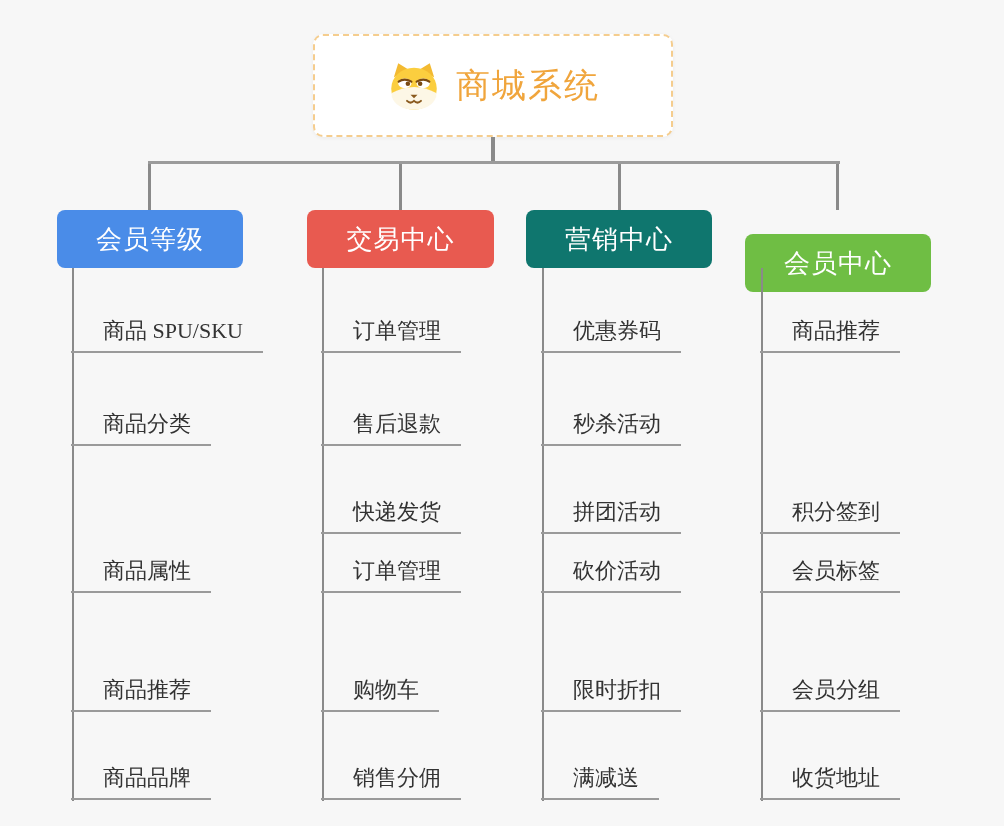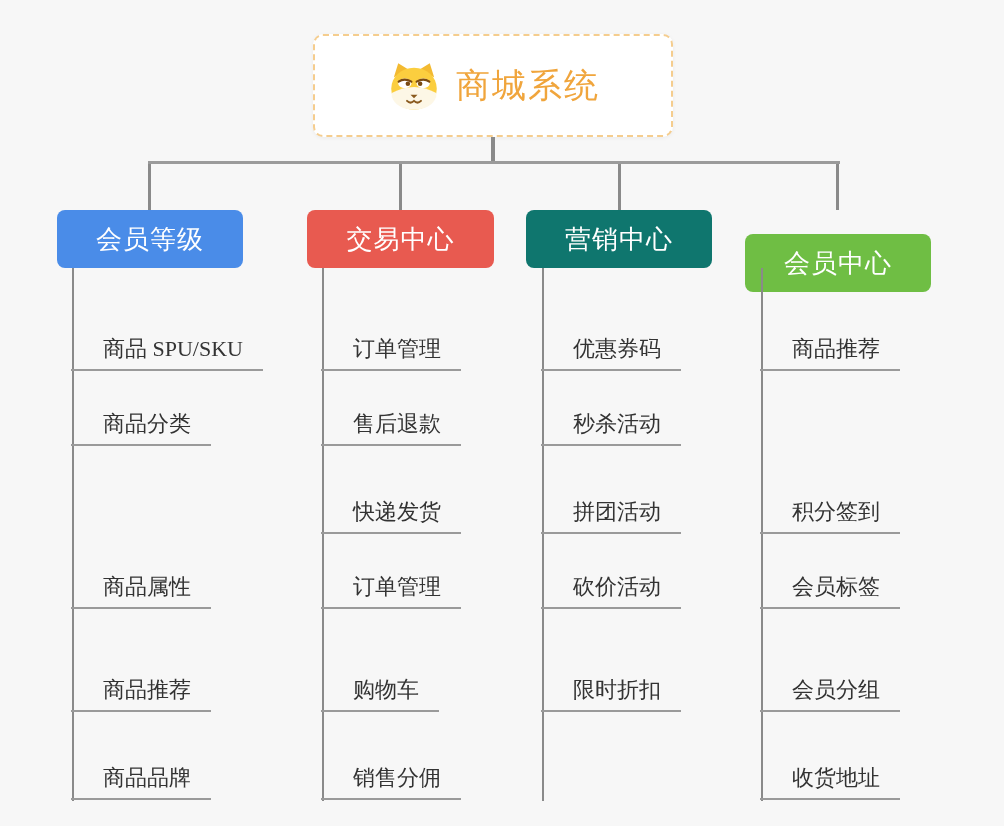--- a/index.html
+++ b/index.html
@@ -41,22 +41,22 @@
   .trunk-2 { left:542px; } .trunk-3 { left:761px; }
 
   
   .leaf {
     position:absolute; white-space:nowrap;
     font-size:22px; line-height:30px; color:#333333;
     padding:0 20px 5px 32px; border-bottom:2px solid #9a9a9a;
   }
   .leaf-col-0 { left:71px; } .leaf-col-1 { left:321px; }
   .leaf-col-2 { left:541px; } .leaf-col-3 { left:760px; }
-  .leaf-row-0 { top:334px; } .leaf-row-1 { top:409px; }
-  .leaf-row-2 { top:497px; } .leaf-row-3 { top:572px; }
+  .leaf-row-0 { top:316px; } .leaf-row-1 { top:409px; }
+  .leaf-row-2 { top:497px; } .leaf-row-3 { top:556px; }
   .leaf-row-4 { top:675px; } .leaf-row-5 { top:763px; }
 </style>
 </head>
 <body>
 
 <div class="canvas" style="background: rgb(247, 247, 247);">
 
   <div class="root-node" style="border-color: rgb(245, 205, 142);">
     <svg class="dog-icon" viewBox="0 0 64 56" aria-hidden="true">
       <polygon points="9,18 14,2 27,10" fill="#f3ba31"></polygon>
@@ -103,20 +103,21 @@
   <div class="leaf leaf-col-1 leaf-row-2" style="border-bottom-color: rgb(154, 154, 154);">快递发货</div>
   <div class="leaf leaf-col-1 leaf-row-3" style="border-bottom-color: rgb(154, 154, 154);">订单管理</div>
   <div class="leaf leaf-col-1 leaf-row-4" style="border-bottom-color: rgb(154, 154, 154);">购物车</div>
   <div class="leaf leaf-col-1 leaf-row-5" style="border-bottom-color: rgb(154, 154, 154);">销售分佣</div>
 
   <div class="leaf leaf-col-2 leaf-row-0" style="border-bottom-color: rgb(154, 154, 154);">优惠券码</div>
   <div class="leaf leaf-col-2 leaf-row-1" style="border-bottom-color: rgb(154, 154, 154);">秒杀活动</div>
   <div class="leaf leaf-col-2 leaf-row-2" style="border-bottom-color: rgb(154, 154, 154);">拼团活动</div>
   <div class="leaf leaf-col-2 leaf-row-3" style="border-bottom-color: rgb(154, 154, 154);">砍价活动</div>
   <div class="leaf leaf-col-2 leaf-row-4" style="border-bottom-color: rgb(154, 154, 154);">限时折扣</div>
+  <div class="leaf leaf-col-2 leaf-row-5" style="border-bottom-color: rgb(154, 154, 154);">满减送</div>
 
   <div class="leaf leaf-col-3 leaf-row-0" style="border-bottom-color: rgb(154, 154, 154);">商品推荐</div>
   <div class="leaf leaf-col-3 leaf-row-2" style="border-bottom-color: rgb(154, 154, 154);">积分签到</div>
   <div class="leaf leaf-col-3 leaf-row-3" style="border-bottom-color: rgb(154, 154, 154);">会员标签</div>
   <div class="leaf leaf-col-3 leaf-row-4" style="border-bottom-color: rgb(154, 154, 154);">会员分组</div>
   <div class="leaf leaf-col-3 leaf-row-5" style="border-bottom-color: rgb(154, 154, 154);">收货地址</div>
 
 </div>
 
 </body></html>

